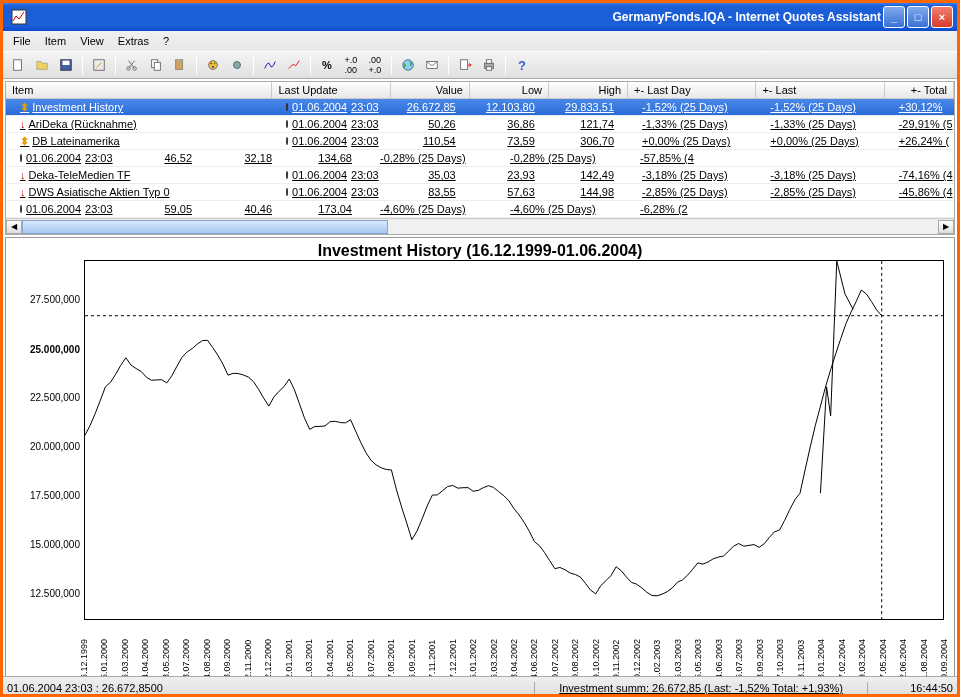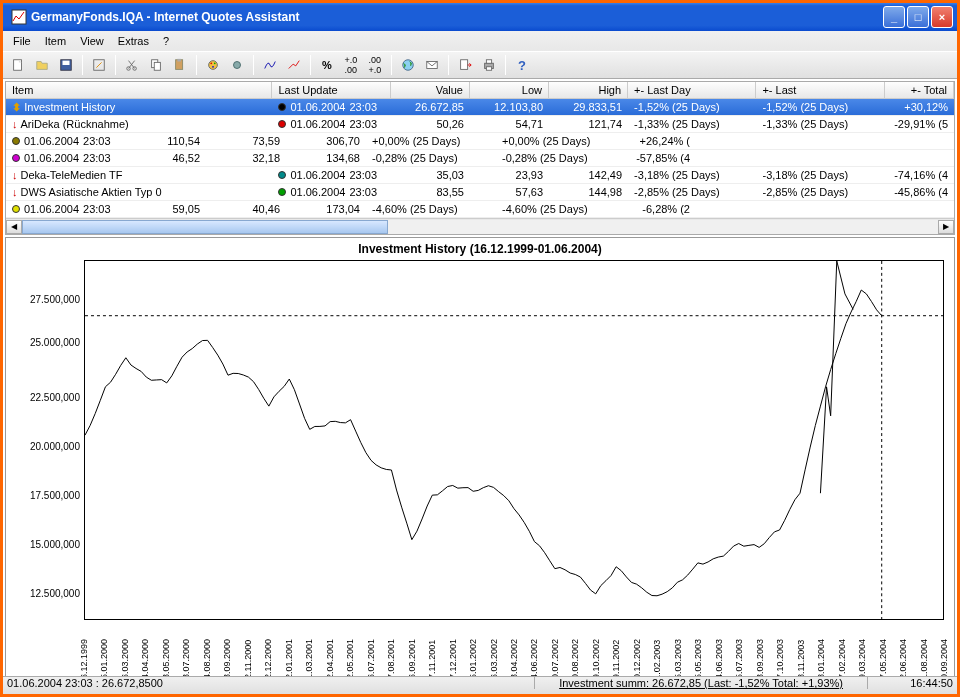--- a/index.html
+++ b/index.html
@@ -1,54 +1,54 @@
 <!DOCTYPE html>
 <html><head>
 <meta charset="utf-8">
 <style>
   * { box-sizing: border-box; margin: 0; padding: 0; font-family: Tahoma, sans-serif; font-size: 11px; }
   body { width: 960px; height: 697px; border: 3px solid #ff6600; overflow: hidden; position: relative; background: #fff; }
-  .titlebar { background: linear-gradient(to bottom, #3a80e8 0%, #1b5ed8 10%, #1b5ed8 80%, #0a4bcf 100%); height: 28px; display: flex; align-items: center; color: #fff; padding: 0 4px; }
+  .titlebar { background: linear-gradient(to bottom, #3a80e8 0%, #1b5ed8 10%, #1b5ed8 80%, #0a4bcf 100%); height: 28px; display: flex; align-items: center; color: #fff; padding: 0 4px; text-align: right; }
   .titlebar .tb-icon { width: 16px; height: 16px; margin: 0 4px; }
   .titlebar .title-text { font-weight: bold; font-size: 12px; flex: 1; }
   .winbtn { width: 22px; height: 22px; border: 1px solid #fff; background: linear-gradient(to bottom, #7faaea, #3a6fd8); display: flex; align-items: center; justify-content: center; color: #fff; font-weight: bold; border-radius: 3px; margin-left: 2px; }
   .winbtn.close { background: linear-gradient(to bottom, #f08070, #d83a2a); }
   .menubar { background: linear-gradient(to bottom, #f0f0f0, #e8e8e8); height: 20px; display: flex; align-items: center; padding: 0 4px; gap: 2px; }
   .menubar span { padding: 2px 6px; }
   .toolbar { background: linear-gradient(to bottom, #f4f4f4, #e0e0e0); height: 28px; display: flex; align-items: center; padding: 2px 4px; gap: 2px; border-top: 1px solid #fff; border-bottom: 1px solid #aaa; }
   .tbtn { width: 22px; height: 22px; display: flex; align-items: center; justify-content: center; border: 1px solid transparent; }
   .tsep { width: 1px; height: 20px; background: #aaa; margin: 0 3px; border-right: 1px solid #fff; }
   .grid { border: 1px solid #aaa; margin: 2px; }
   .grid-header { display: flex; background: linear-gradient(to bottom, #fefefe, #e8e8e8); border-bottom: 1px solid #ccc; }
   .grid-header .col { padding: 2px 6px; border-right: 1px solid #ccc; font-weight: normal; }
   .grid-body { overflow: hidden; }
   .row { display: flex; border-bottom: 1px solid #eee; height: 17px; align-items: center; }
-  .row .cell { padding: 0 6px; overflow: hidden; white-space: nowrap; text-overflow: clip; }
+  .row .cell { padding: 0 14px; overflow: hidden; white-space: nowrap; text-overflow: clip; text-decoration: underline; }
   .row.selected { background: linear-gradient(to bottom, #4a88e8, #2a6cd8); color: #fff; }
   .c-item { width: 270px; display: flex; align-items: center; gap: 3px; }
   .c-upd { width: 120px; display: flex; align-items: center; gap: 4px; }
   .c-val { width: 80px; text-align: right; }
   .c-low { width: 80px; text-align: right; }
   .c-high { width: 80px; text-align: right; }
   .c-lday { width: 130px; }
   .c-llast { width: 130px; }
   .c-tot { width: 70px; text-align: right; }
   .dot { width: 8px; height: 8px; border-radius: 50%; display: inline-block; border: 1px solid #333; }
   .icon-arrow-red::before { content: "↓"; color: #c00; font-weight: bold; }
   .icon-arrow-graph::before { content: "⬍"; color: #e0a000; font-weight: bold; }
   .hscroll { height: 16px; background: #e8e8e8; display: flex; align-items: center; border-top: 1px solid #ccc; }
   .hscroll .arrow { width: 16px; height: 14px; background: linear-gradient(to bottom, #fff, #ddd); border: 1px solid #aaa; display: flex; align-items: center; justify-content: center; font-size: 8px; }
   .hscroll .track { flex: 1; background: #f0f0f0; height: 14px; position: relative; }
   .hscroll .thumb { position: absolute; left: 0; width: 40%; height: 100%; background: linear-gradient(to bottom, #d8e8ff, #a8c8f0); border: 1px solid #88a8d0; }
   .chart-area { margin: 2px; border: 1px solid #999; background: #fff; position: relative; height: 452px; }
-  .chart-title { text-align: center; font-weight: bold; font-size: 12px; padding: 4px; }
+  .chart-title { text-align: center; font-weight: bold; font-size: 16px; padding: 4px; }
   .chart-plot { position: absolute; left: 78px; top: 22px; right: 10px; bottom: 68px; border: 1px solid #000; }
   .y-label { position: absolute; left: 2px; width: 72px; text-align: right; font-size: 10px; transform: translateY(-50%); }
   .x-label { position: absolute; bottom: 0; writing-mode: vertical-rl; transform: rotate(180deg) translateX(50%); font-size: 9px; }
-  .statusbar { position: absolute; bottom: 0; left: 0; right: 0; height: 18px; background: linear-gradient(to bottom, #f0f0f0, #e0e0e0); display: flex; align-items: flex-start; border-top: 1px solid #aaa; }
+  .statusbar { position: absolute; bottom: 0; left: 0; right: 0; height: 18px; background: linear-gradient(to bottom, #f0f0f0, #e0e0e0); display: flex; align-items: flex-end; border-top: 1px solid #aaa; }
   .statusbar .sb-left { flex: 1; padding-left: 4px; }
   .statusbar .sb-mid { padding: 0 24px; border-left: 1px solid #aaa; text-decoration: underline; }
   .statusbar .sb-right { width: 90px; text-align: right; padding-right: 4px; border-left: 1px solid #aaa; }
   svg.ic { width: 14px; height: 14px; }
 </style>
 </head>
 <body>
 
 <div class="titlebar">
   <svg class="ic tb-icon" viewBox="0 0 16 16">
@@ -215,27 +215,31 @@
         <div class="cell c-item">
           <span class="icon-arrow-red"></span>
           <span>AriDeka (Rücknahme)</span>
         </div>
         <div class="cell c-upd">
           <span class="dot" style="background:#d00"></span>
           <span>01.06.2004</span> 
           <span>23:03</span>
         </div>
         <div class="cell c-val">50,26</div>
-        <div class="cell c-low">54,71</div>
+        <div class="cell c-low">36,86</div>
         <div class="cell c-high">121,74</div>
         <div class="cell c-lday">-1,33% (25 Days)</div>
         <div class="cell c-llast">-1,33% (25 Days)</div>
         <div class="cell c-tot">-29,91% (5</div>
       </div>
       <div class="row">
+        <div class="cell c-item">
+          <span class="icon-arrow-graph"></span>
+          <span>DB Lateinamerika</span>
+        </div>
         <div class="cell c-upd">
           <span class="dot" style="background:#8a7a00"></span>
           <span>01.06.2004</span> 
           <span>23:03</span>
         </div>
         <div class="cell c-val">110,54</div>
         <div class="cell c-low">73,59</div>
         <div class="cell c-high">306,70</div>
         <div class="cell c-lday">+0,00% (25 Days)</div>
         <div class="cell c-llast">+0,00% (25 Days)</div>
@@ -327,21 +331,21 @@
         <polyline points="0,176.10810810810813 5.119047619047619,166.3570247341039 10.238095238095237,154.24520929426689 15.357142857142856,140.85537841173476 20.476190476190474,127.18918918918918 25.595238095238095,122.56611205154258 30.71428571428571,114.53649574421495 35.83333333333333,105.51117670392897 40.95238095238095,97.83783783783784 46.07142857142857,105.17808509359625 51.19047619047619,108.6965584043653 56.3095238095238,111.685952677221 61.42857142857142,117.40540540540542 66.54761904761904,120.60171666235573 71.66666666666666,120.26845415736545 76.78571428571428,119.97067224515907 81.9047619047619,123.27567567567566 87.02380952380952,116.13777907854755 92.14285714285714,106.41585572608074 97.26190476190476,97.28740491097857 102.38095238095238,91.96756756756756 107.5,88.554387124272 112.61904761904762,83.98104691829036 117.73809523809523,80.4493156073462 122.85714285714285,80.227027027027 127.97619047619047,87.47570064997842 133.09523809523807,95.20283454303353 138.2142857142857,104.22690517738727 143.33333333333331,115.44864864864863 148.45238095238093,113.59058065486003 153.57142857142856,113.76102688807234 158.69047619047618,115.243666369519 163.8095238095238,117.40540540540542 168.92857142857142,122.03995307383913 174.04761904761904,129.87757788500494 179.16666666666666,138.79975703437407 184.28571428571428,146.75675675675674 189.4047619047619,137.34918136398244 194.52380952380952,131.72633583202511 199.64285714285714,126.7596477388543 204.76190476190476,119.36216216216215 209.88095238095238,130.1401915746379 215,144.5840257060951 220.11904761904762,159.1341614112519 225.23809523809524,170.23783783783782 230.35714285714286,167.31749995366206 235.47619047619048,167.26547759599876 240.59523809523807,166.75022384138242 245.7142857142857,162.4108108108108 250.83333333333331,162.11371394257975 255.95238095238096,163.3564997408019 261.07142857142856,163.65226828486107 266.1904761904762,160.45405405405407 271.3095238095238,172.03923527123553 276.42857142857144,183.55082410087238 281.54761904761904,193.80690880892627 286.66666666666663,201.54594594594593 291.7857142857143,206.18131786653262 296.9047619047619,209.14324477023283 302.0238095238095,210.7735825796402 307.14285714285717,211.32972972972973 312.26190476190476,231.60190740415442 317.3809523809524,248.91055287710873 322.5,265.0580099959856 327.6190476190476,281.772972972973 332.7380952380952,273.1622932362701 337.85714285714283,260.8465630005571 342.9761904761905,247.75498859000695 348.0952380952381,236.76756756756757 353.21428571428567,236.45279267316707 358.3333333333333,232.37727767936263 363.45238095238096,228.05487644090974 368.57142857142856,226.9837837837838 373.69047619047615,229.67852835959235 378.8095238095238,229.25298043626142 383.92857142857144,229.15520443158664 389.04761904761904,232.85405405405405 394.16666666666663,231.97170027692619 399.2857142857143,229.1870878281476 404.4047619047619,227.244232769286 409.5238095238095,228.94054054054052 414.6428571428571,233.26871904407025 419.76190476190476,237.26479302858914 424.8809523809524,242.46079516293602 430,250.46486486486486 435.1190476190476,256.7741503694714 440.23809523809524,264.3829601919657 445.3571428571429,273.32775449960883 450.4761904761905,283.72972972972974 455.59523809523813,287.9889153262422 460.7142857142858,294.93870376113256 465.83333333333337,303.1132336884264 470.952380952381,311.12432432432433 476.0714285714286,309.89922277881124 481.1904761904762,312.2577546871039 486.3095238095238,315.5030775610278 491.4285714285714,316.99459459459456 496.54761904761904,319.5890416982718 501.66666666666663,325.99679925067784 506.7857142857143,332.7892465258427 511.9047619047619,336.56216216216217 517.0238095238095,328.23656486934436 522.1428571428571,323.2480867094594 527.2619047619048,318.0709884854922 532.3809523809524,309.1675675675675 537.5,313.1872104714478 542.6190476190477,319.45005895959093 547.7380952380953,324.98589238483845 552.8571428571429,326.77837837837836 557.9761904761905,330.49524939459394 563.0952380952381,334.9461806530175 568.2142857142857,338.2662770177424 573.3333333333333,338.5189189189189 578.452380952381,336.8964218118782 583.5714285714286,334.3629603289389 588.6904761904761,330.5041689396185 593.8095238095239,324.8216216216216 598.9285714285714,322.418118466756 604.047619047619,317.6272516878326 609.1666666666667,311.5618870867973 614.2857142857143,305.25405405405405 619.4047619047619,306.5008199700257 624.5238095238096,304.3257393882909 629.6428571428572,301.16291081965574 634.7619047619048,299.38378378378377 639.8809523809524,298.3972970892735 645,293.5878868369002 650.1190476190476,288.2603169434458 655.2380952380952,285.68648648648644 660.3571428571428,288.3749472030715 665.4761904761904,287.54705506073725 670.5952380952381,286.76650630815016 675.7142857142857,289.6 680.8333333333333,285.86307709512414 685.952380952381,279.5672715795724 691.0714285714286,273.8755489183996 696.1904761904761,271.9891891891892 701.3095238095239,262.19283172577303 706.4285714285714,251.26872754294251 711.547619047619,241.39362605423614 716.6666666666667,234.81081081081084 721.7857142857143,211.22087129874376 726.9047619047619,188.14307413570555 732.0238095238095,166.3650223553192 737.1428571428571,146.75675675675674 742.2619047619047,127.27585260679302 747.3809523809523,109.8521790287848 752.5,93.7384022850369 757.6190476190476,78.27027027027027 762.7380952380952,63.33511986534265 767.8571428571429,51.62148163383009 772.9761904761905,40.98542135222829 778.0952380952381,29.351351351351333 783.2142857142857,33.2928576356635 788.3333333333333,41.0238350543564 793.452380952381,49.40060492360543 798.5714285714286,55.320448648648664 " fill="none" stroke="#000" stroke-width="1"></polyline>
         <polyline points="737.1428571428571,234.81081081081084 743.2857142857142,127.18918918918918 747.3809523809524,156.54054054054055 753.5238095238094,0 761.7142857142858,33.26486486486485 769.9047619047619,48.918918918918905" fill="none" stroke="#000" stroke-width="1"></polyline>
       </svg>
   </div>
   <div id="y-axis">
       <div class="y-label" style="top: 354.649px;">12.500,000</div>
       <div class="y-label" style="top: 305.73px;">15.000,000</div>
       <div class="y-label" style="top: 256.811px; text-align: right;">17.500,000</div>
       <div class="y-label" style="top: 207.892px;">20.000,000</div>
       <div class="y-label" style="top: 158.973px;">22.500,000</div>
-      <div class="y-label" style="top: 104px;">25.000,000</div>
+      <div class="y-label" style="top: 111px; font-weight: bold;">25.000,000</div>
       <div class="y-label" style="top: 61.1351px;">27.500,000</div>
     </div>
   <div id="x-axis">
       <div class="x-label" style="left: 78px; bottom: 4px; height: 62px;">16.12.1999</div>
       <div class="x-label" style="left: 98.4762px; bottom: 4px; height: 62px;">25.01.2000</div>
       <div class="x-label" style="left: 118.952px; bottom: 4px; height: 62px;">06.03.2000</div>
       <div class="x-label" style="left: 139.429px; bottom: 4px; height: 62px;">14.04.2000</div>
       <div class="x-label" style="left: 159.905px; bottom: 4px; height: 62px;">23.05.2000</div>
       <div class="x-label" style="left: 180.381px; bottom: 4px; height: 62px;">03.07.2000</div>
       <div class="x-label" style="left: 200.857px; bottom: 4px; height: 62px;">14.08.2000</div>

